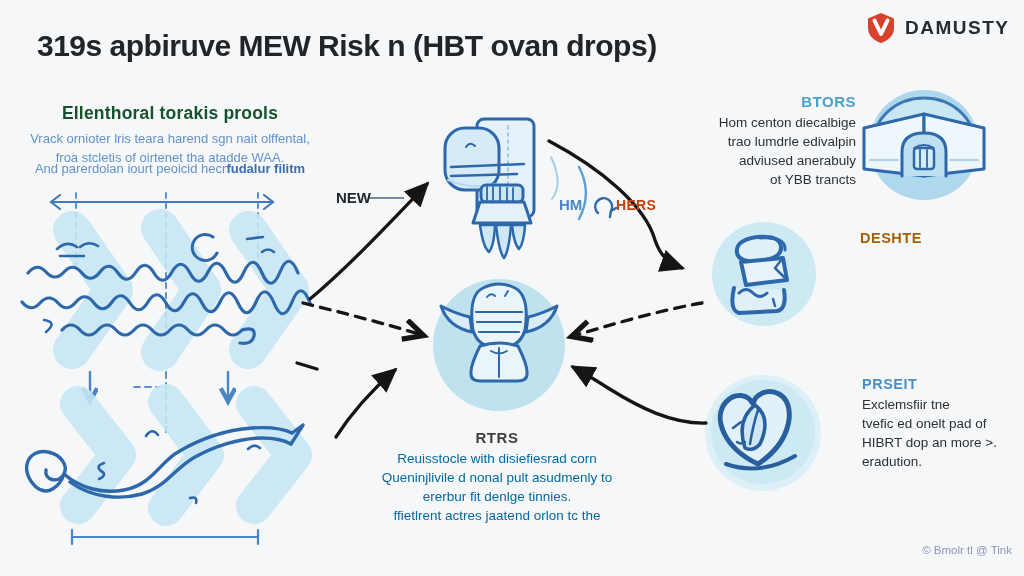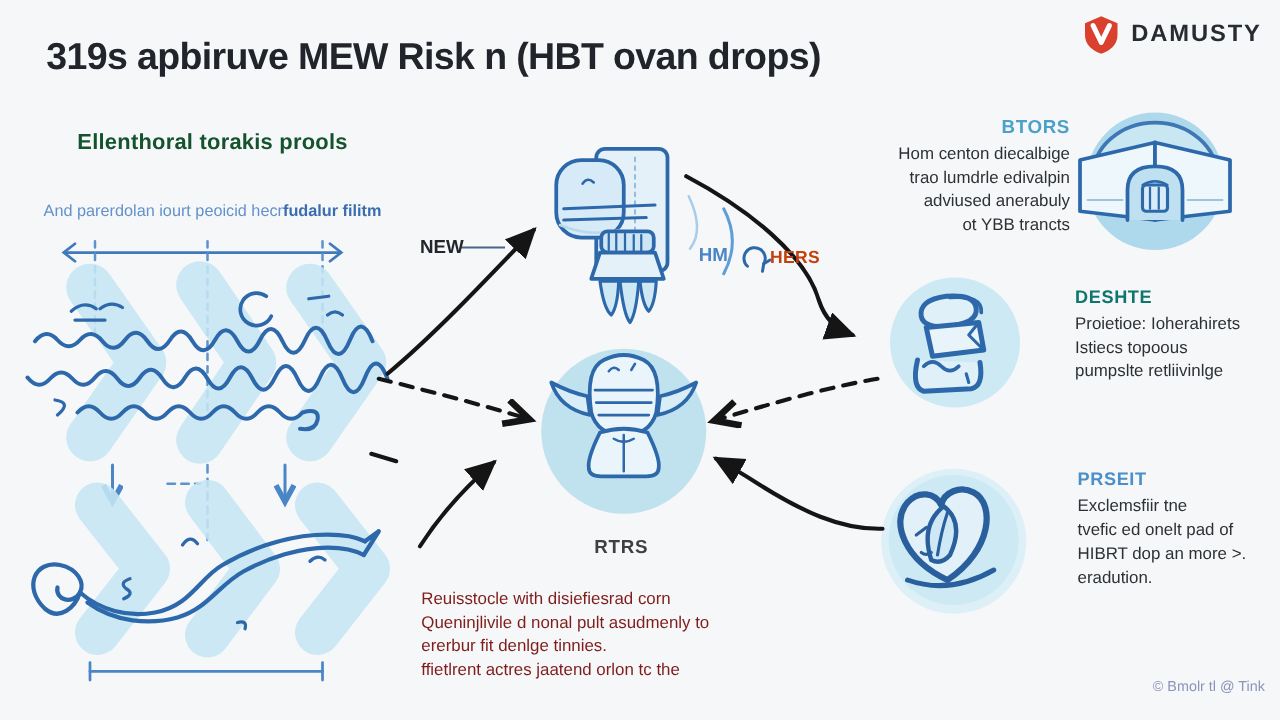--- a/index.html
+++ b/index.html
@@ -38,29 +38,29 @@
   }
   
   .new-label{left:336px;top:189px;font-size:15px;font-weight:600;color:#23272d;}
   .hm-label{left:559px;top:196px;font-size:15px;font-weight:600;color:#4a86c6;}
   .hers-label{left:616px;top:197px;font-size:14px;font-weight:600;color:#c2410c;letter-spacing:.3px;}
   .rtrs-heading{
     left:347px;top:429px;width:300px;text-align:center;
     font-size:15px;font-weight:700;color:#404040;letter-spacing:.6px;
   }
   .rtrs-body{
-    left:337px;top:469px;width:320px;text-align:left;
-    font-size:13.5px;line-height:1.42;color:#7f1d1d;
+    left:337px;top:449px;width:320px;text-align:center;
+    font-size:13.5px;line-height:1.42;color:#0369a1;
   }
   
   .btors{right:168px;top:93px;width:200px;text-align:right;}
   .btors .hd{font-size:15px;font-weight:700;color:#4ba1c9;letter-spacing:.5px;margin-bottom:3px;}
   .rblock .bd{font-size:13.5px;line-height:1.42;color:#2c3136;}
   .deshte{left:860px;top:230px;width:160px;}
-  .deshte .hd{font-size:14.5px;font-weight:700;color:#0f766e;letter-spacing:.5px;margin-bottom:3px;}
+  .deshte .hd{font-size:14.5px;font-weight:700;color:#a16207;letter-spacing:.5px;margin-bottom:3px;}
   .prseit{left:862px;top:376px;width:160px;}
   .prseit .hd{font-size:14.5px;font-weight:700;color:#4a8fc9;letter-spacing:.5px;margin-bottom:3px;}
   .footer{
     right:12px;top:544px;width:160px;text-align:right;
     font-size:11.5px;color:#8b94ba;
   }
   svg.overlay{position:absolute;left:0;top:0;pointer-events:none;}
 </style>
 </head>
 <body>
@@ -228,20 +228,24 @@
 
   <div class="abs logo">
     <svg width="30" height="32" viewBox="0 0 30 32">
       <path d="M15,1 L28,6.5 V16 C28,24 22,28.5 15,31 C8,28.5 2,24 2,16 V6.5 Z" fill="#d9402e"></path>
       <path d="M8.5,8.5 L15,22 L21.5,8.5" fill="none" stroke="#ffffff" stroke-width="4" stroke-linecap="round" stroke-linejoin="round"></path>
     </svg>
     <span class="logo-text">DAMUSTY</span>
   </div>
 
   <div class="abs left-heading">Ellenthoral torakis prools</div>
+  <div class="abs left-body">
+    <div>Vrack ornioter lris teara harend sgn nait olffental,</div>
+    <div>froa stcletis of oirtenet tha atadde WAA.</div>
+  </div>
   <div class="abs left-note">
     <span>And parerdolan iourt peoicid hecr</span><b>fudalur filitm</b>
   </div>
 
   <div class="abs new-label">NEW</div>
   <div class="abs hm-label">HM</div>
   <div class="abs hers-label">HERS</div>
 
   <div class="abs rtrs-heading">RTRS</div>
   <div class="abs rtrs-body">
@@ -256,25 +260,20 @@
     <div class="bd">
       <div>Hom centon diecalbige</div>
       <div>trao lumdrle edivalpin</div>
       <div>adviused anerabuly</div>
       <div>ot YBB trancts</div>
     </div>
   </div>
 
   <div class="abs deshte rblock">
     <div class="hd">DESHTE</div>
-    <div class="bd">
-      <div>Proietioe: Ioherahirets</div>
-      <div>Istiecs topoous</div>
-      <div>pumpslte retliivinlge</div>
-    </div>
   </div>
 
   <div class="abs prseit rblock">
     <div class="hd">PRSEIT</div>
     <div class="bd">
       <div>Exclemsfiir tne</div>
       <div>tvefic ed onelt pad of</div>
       <div>HIBRT dop an more &gt;.</div>
       <div>eradution.</div>
     </div>

